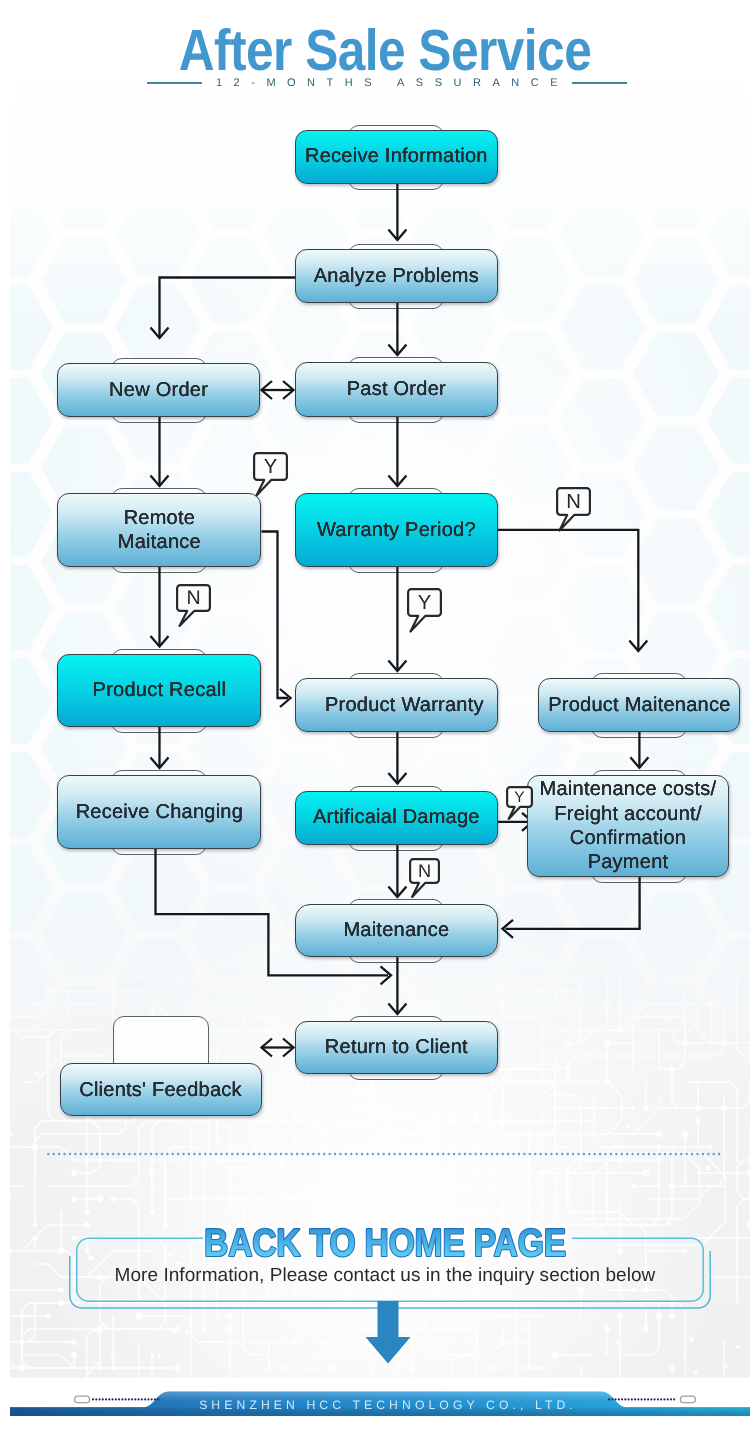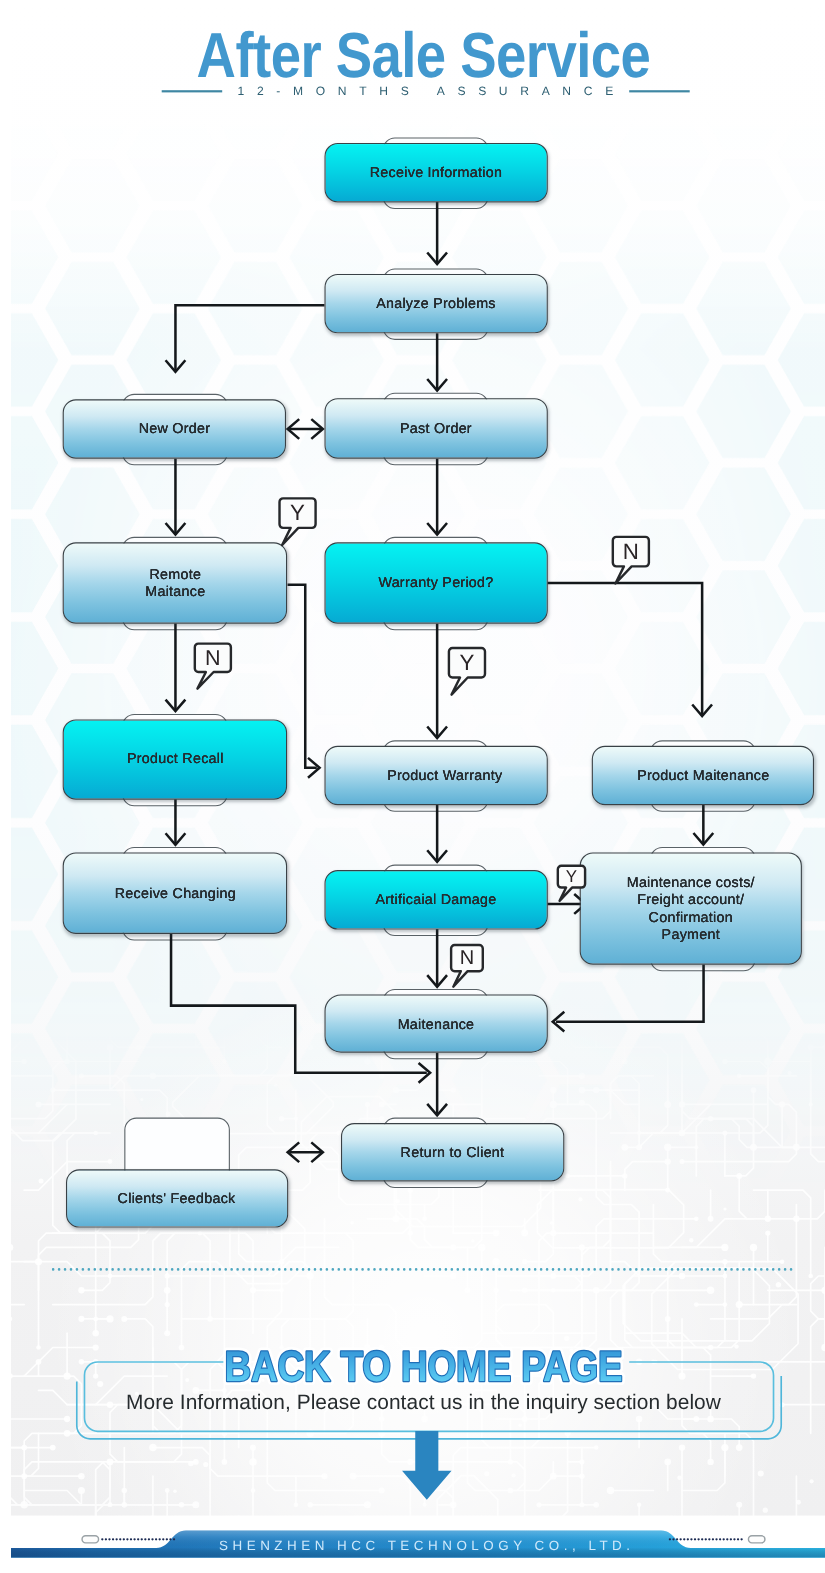--- a/index.html
+++ b/index.html
@@ -22,21 +22,21 @@
            display:flex;align-items:center;justify-content:center;}
   .subline{height:1.8px;background:#3f87a3;width:55px;}
   #subtitle{font-size:11px;letter-spacing:11.5px;color:#2e5f72;font-weight:normal;
             padding:0 3px 0 14px;white-space:nowrap;}
 
   
   #flow{position:absolute;left:0;top:0;width:750px;height:1100px;}
   .node{position:absolute;box-sizing:border-box;border:1.4px solid #394146;
         border-radius:12px;box-shadow:1px 2px 3px rgba(40,55,65,0.30);
         display:flex;align-items:center;justify-content:center;
-        text-align:center;color:#262c30;font-size:13px;line-height:1.22;
+        text-align:center;color:#262c30;font-size:20px;line-height:1.22;
         font-weight:normal;letter-spacing:0.25px;z-index:3;
         text-shadow:0 0 0.55px #262c30, 0 0 0.55px #262c30;}
   .node.light{background:linear-gradient(180deg,#eefaf9 0%,#cfe9f3 28%,#a5d6ea 50%,#7dc2df 76%,#5fb0d5 100%);}
   .node.cyan{background:linear-gradient(180deg,#05f2f2 0%,#05e0ea 28%,#05d1e3 50%,#05bddb 76%,#06aad3 100%);}
   .tab{position:absolute;box-sizing:border-box;border:1.25px solid #5a6267;
        border-radius:11px;background:#fdfeff;z-index:1;}
   .bubble{position:absolute;z-index:5;}
   .bubble svg{display:block;overflow:visible;}
 
   
@@ -907,21 +907,21 @@
       </div>
       <div class="tab" style="left: 338.35px; top: 899.1px; width: 96px; height: 64px;"></div>
       <div class="node light" style="left: 285px; top: 904.1px; width: 202.7px; height: 53px; border-radius: 15px;">
         <span>Maitenance</span>
       </div>
       <div class="tab" style="left: 102.5px; top: 1015.6px; width: 96px; height: 64.4px;"></div>
       <div class="node light" style="left: 49.5px; top: 1063px; width: 202px; height: 53.4px; align-items: center;">
         <span>Clients' Feedback</span>
       </div>
       <div class="tab" style="left: 338.35px; top: 1016px; width: 96px; height: 64px;"></div>
-      <div class="node light" style="left: 300px; top: 1021px; width: 202.7px; height: 53px;">
+      <div class="node light" style="left: 285px; top: 1021px; width: 202.7px; height: 53px;">
         <span>Return to Client</span>
       </div>
       <div class="bubble" style="left: 243px; top: 452px;">
         <svg width="45" height="52.4" viewBox="0 0 45 52.4">
           <path d="M4.300000000000001 1.1 H30.7 A3.2 3.2 0 0 1 33.9 4.300000000000001 V24.7 A3.2 3.2 0 0 1 30.7 27.9 H18.2 L3.5 43.5 L11.200000000000001 27.9 H4.300000000000001 A3.2 3.2 0 0 1 1.1 24.7 V4.300000000000001 A3.2 3.2 0 0 1 4.300000000000001 1.1 Z" fill="#fbfcfc" stroke="#26282b" stroke-width="2.2" stroke-linejoin="round"></path>
           <text x="17.5" y="20.88" text-anchor="middle" font-family="&quot;Liberation Sans&quot;,sans-serif" font-size="20.3" fill="#2a2426">Y</text>
         </svg>
       </div>
       <div class="bubble" style="left: 166px; top: 584px;">
         <svg width="45" height="50.8" viewBox="0 0 45 50.8">

